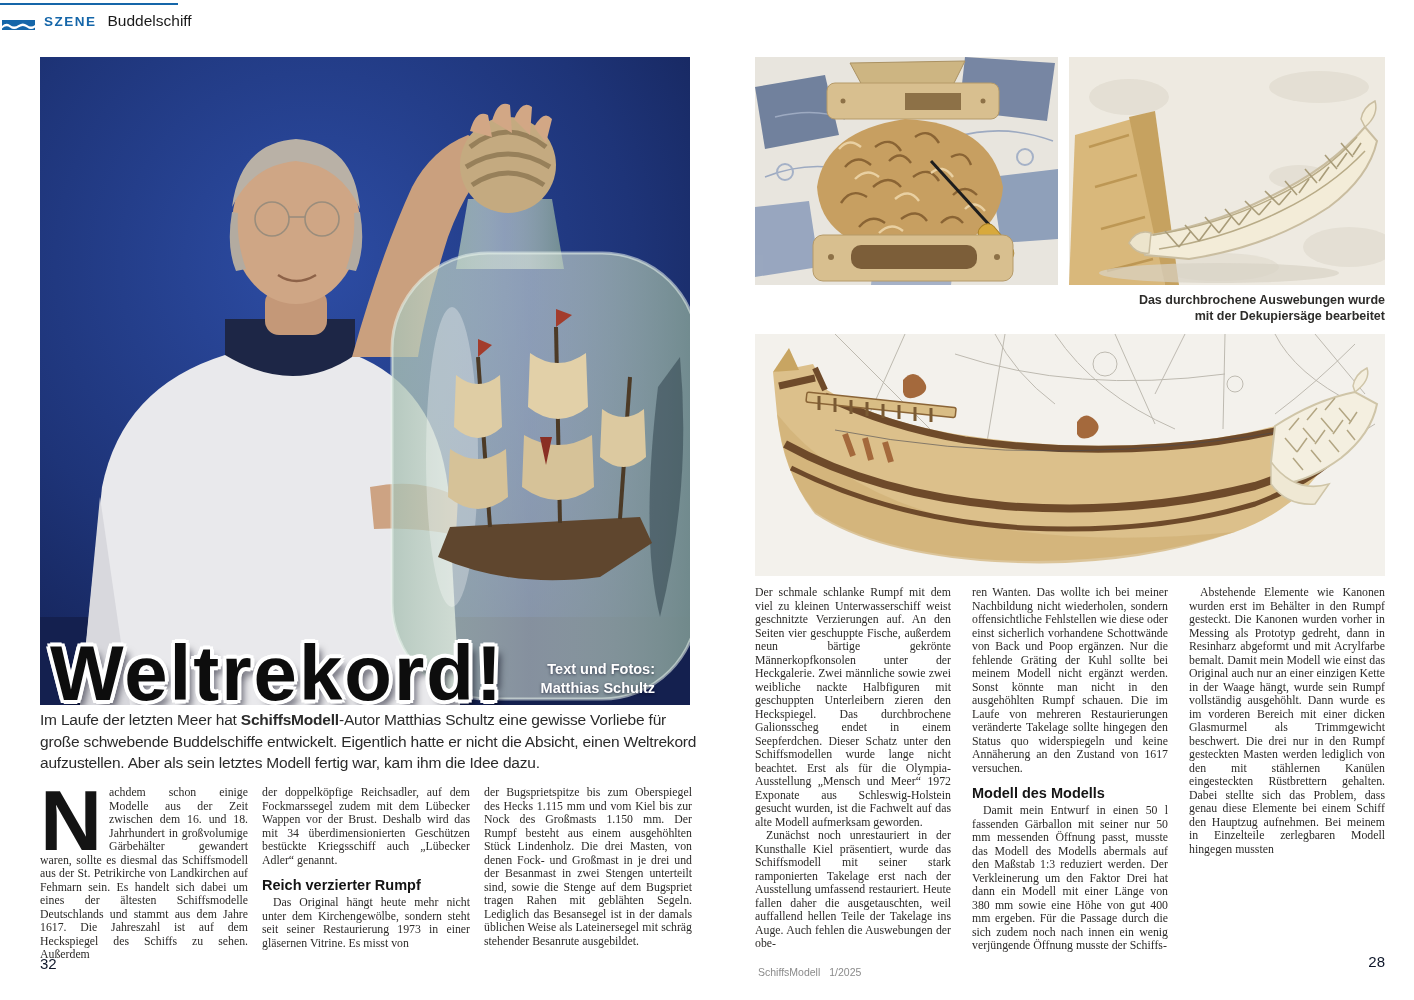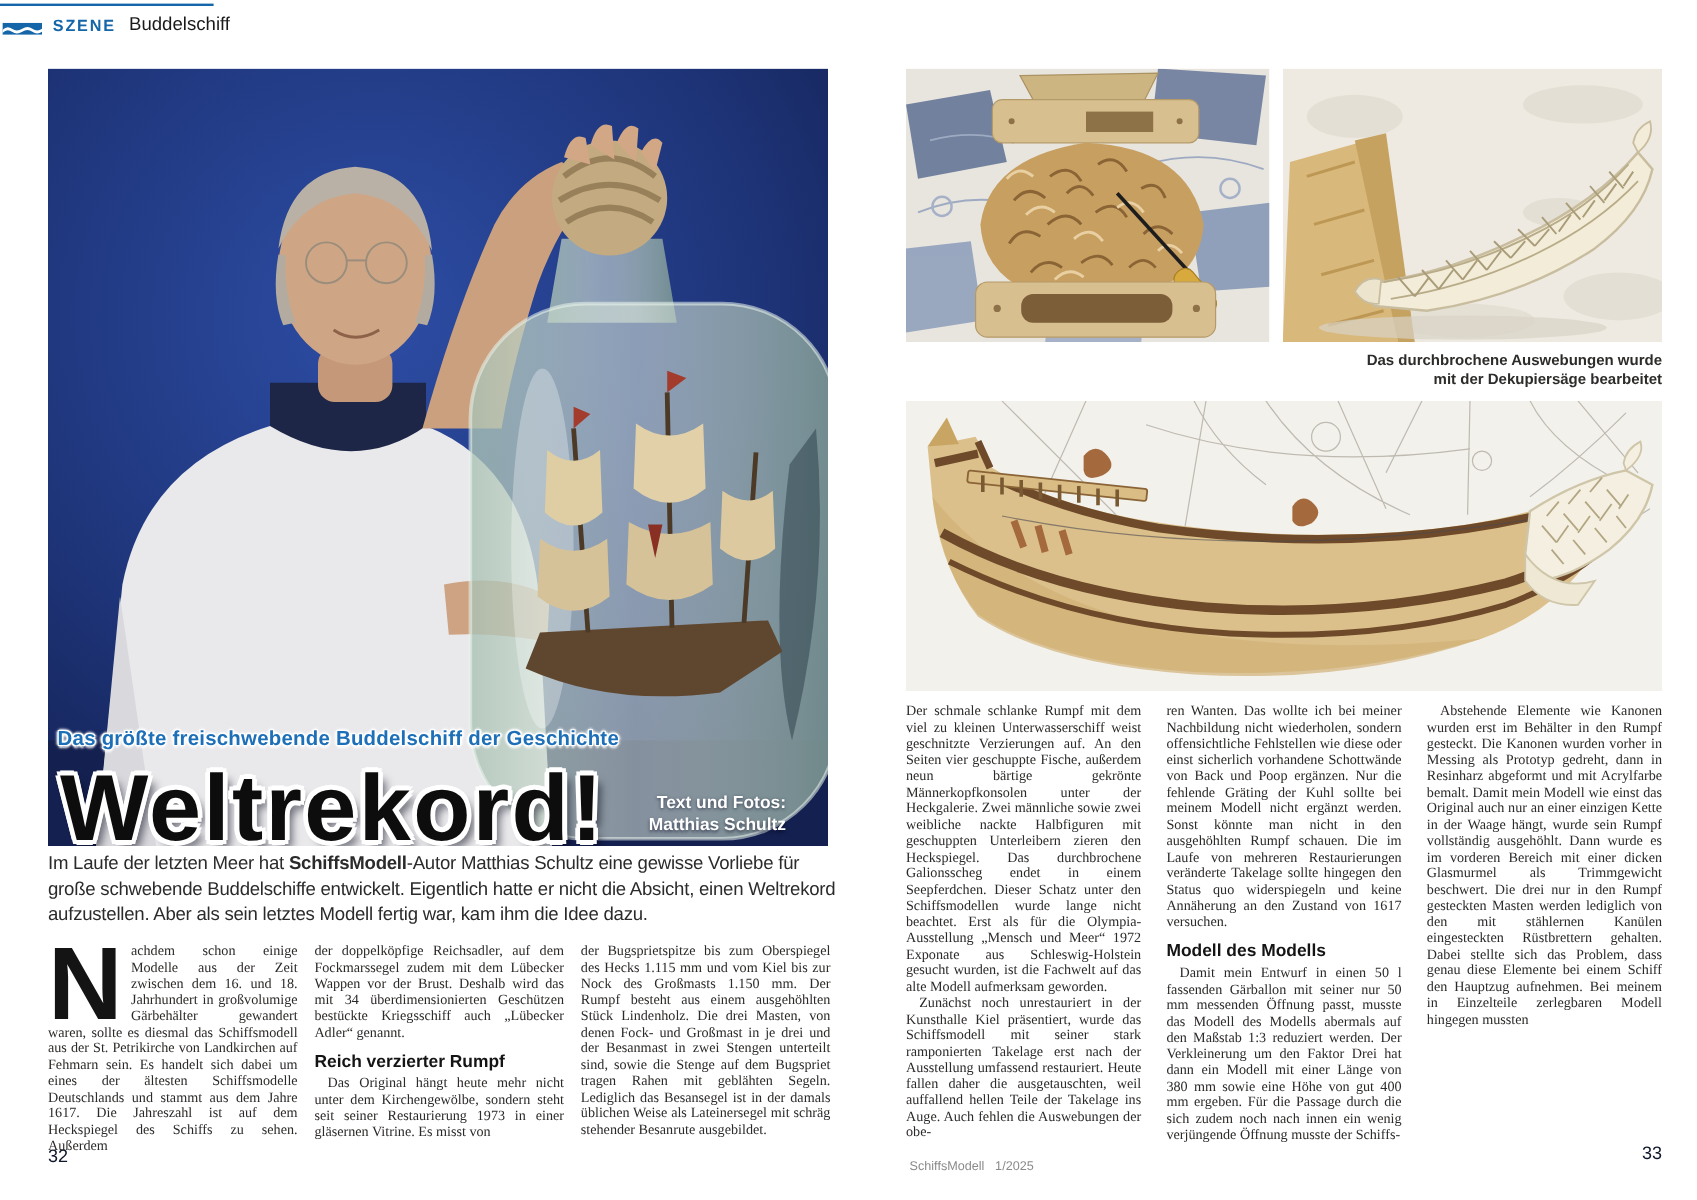--- a/index.html
+++ b/index.html
@@ -136,21 +136,20 @@
       <line x1="520" y1="466" x2="516" y2="270" stroke="#4c3a26" stroke-width="4"></line>
       <line x1="580" y1="462" x2="590" y2="320" stroke="#4c3a26" stroke-width="4"></line>
       <path d="M414 370 Q438 392 462 370 L460 318 Q438 336 416 318 Z" fill="#dfcda4"></path>
       <path d="M408 440 Q438 464 468 440 L466 392 Q438 412 410 392 Z" fill="#d6c298"></path>
       <path d="M488 350 Q518 374 548 350 L546 296 Q518 316 490 296 Z" fill="#e2d0a8"></path>
       <path d="M482 430 Q518 456 554 430 L552 378 Q518 398 484 378 Z" fill="#d6c298"></path>
       <path d="M560 400 Q584 420 606 400 L604 352 Q584 368 562 352 Z" fill="#dcc9a0"></path>
       <path d="M438 300 L452 288 L438 282 Z M516 270 L532 258 L516 252 Z" fill="#a33c2c"></path>
       <path d="M500 380 L512 380 L506 408 Z" fill="#8a2f24"></path>
     </svg>
-    <div class="kicker">Das größte freischwebende Buddelschiff der Geschichte</div>
     <h1 class="headline">Weltrekord!</h1>
     <div class="credit">
       <span>Text und Fotos:</span><br>
       <span>Matthias Schultz</span>
     </div>
   </figure>
 
   <p class="intro"><span>Im Laufe der letzten Meer hat </span><b>SchiffsModell</b><span>-Autor Matthias Schultz eine gewisse Vorliebe für große schwebende Buddelschiffe entwickelt. Eigentlich hatte er nicht die Absicht, einen Weltrekord aufzustellen. Aber als sein letztes Modell fertig war, kam ihm die Idee dazu.</span></p>
 
   <div class="cols cols-left">
@@ -294,15 +293,15 @@
       <p class="body ind">Damit mein Entwurf in einen 50 l fassenden Gärballon mit seiner nur 50 mm messenden Öffnung passt, musste das Modell des Modells abermals auf den Maßstab 1:3 reduziert werden. Der Verkleinerung um den Faktor Drei hat dann ein Modell mit einer Länge von 380 mm sowie eine Höhe von gut 400 mm ergeben. Für die Passage durch die sich zudem noch nach innen ein wenig verjüngende Öffnung musste der Schiffs-</p>
     </div>
     <div class="col">
       <p class="body ind">Abstehende Elemente wie Kanonen wurden erst im Behälter in den Rumpf gesteckt. Die Kanonen wurden vorher in Messing als Prototyp gedreht, dann in Resinharz abgeformt und mit Acrylfarbe bemalt. Damit mein Modell wie einst das Original auch nur an einer einzigen Kette in der Waage hängt, wurde sein Rumpf vollständig ausgehöhlt. Dann wurde es im vorderen Bereich mit einer dicken Glasmurmel als Trimmgewicht beschwert. Die drei nur in den Rumpf gesteckten Masten werden lediglich von den mit stählernen Kanülen eingesteckten Rüstbrettern gehalten. Dabei stellte sich das Problem, dass genau diese Elemente bei einem Schiff den Hauptzug aufnehmen. Bei meinem in Einzelteile zerlegbaren Modell hingegen mussten</p>
     </div>
   </div>
 
   <div class="footer">
     <span>SchiffsModell</span><span>1/2025</span>
   </div>
-  <div class="folio folio-r">33</div>
+  <div class="folio folio-r">28</div>
 
 </div>
 
 </body></html>

